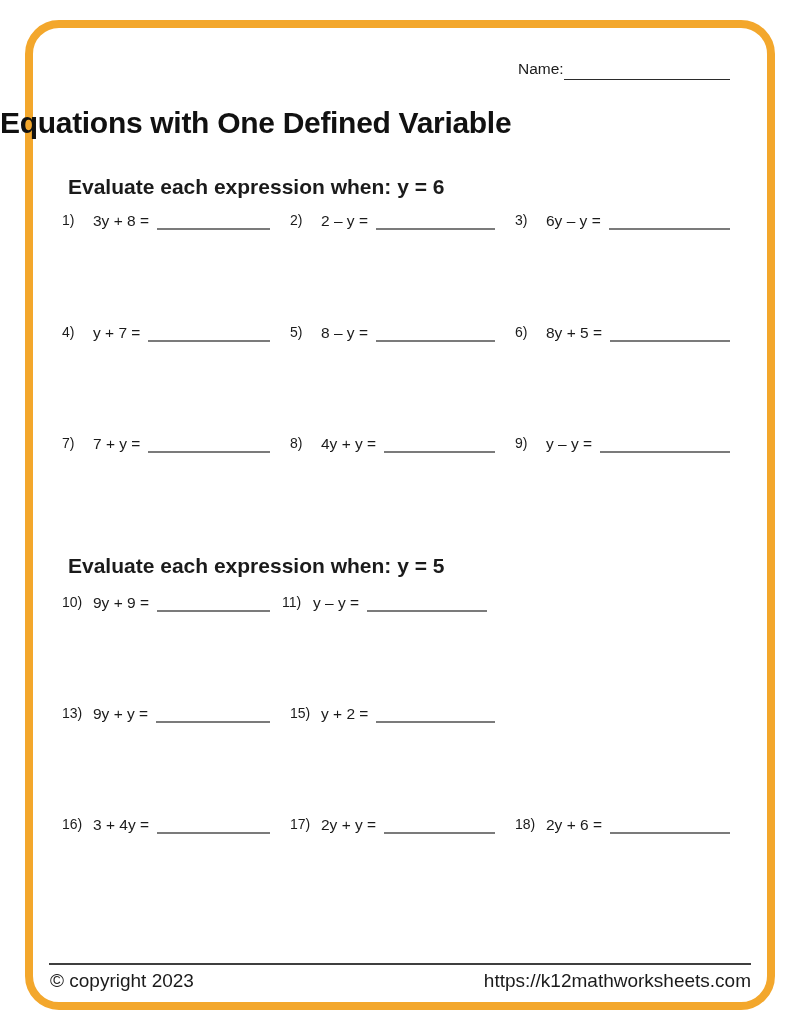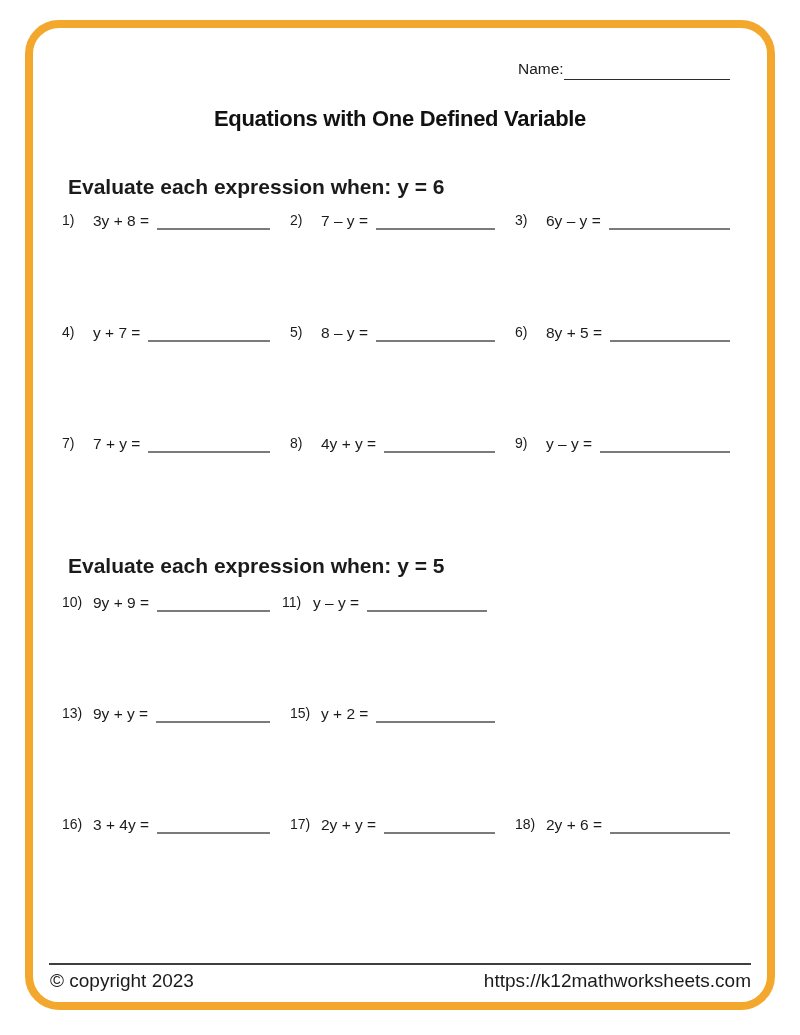--- a/index.html
+++ b/index.html
@@ -8,22 +8,22 @@
     font-family:"Liberation Sans", sans-serif; color:#1b1b1b; overflow:hidden;
   }
   .frame {
     position:absolute; left:25px; top:20px; width:750px; height:990px;
     border:8px solid var(--frame-color,#F3A72C); border-radius:34px; box-sizing:border-box;
   }
   .name-label { position:absolute; left:518px; top:60px; font-size:15.5px; }
   .name-line  { position:absolute; left:564px; top:62px; width:166px; height:17px;
                 border-bottom:1.5px solid #2b2b2b; }
   .title {
-    position:absolute; left:0; right:0; top:106px; margin:0; text-align:center;
-    font-size:22px; font-weight:700; color:#111; letter-spacing:-0.3px;
+    position:absolute; left:0; right:0; top:106px; margin:0; text-align:left;
+    font-size:30px; font-weight:700; color:#111; letter-spacing:-0.3px;
   }
   .instruction { position:absolute; left:68px; font-size:21px;font-weight:bold; }
   .prob-row { position:absolute; left:62px; width:668px; display:flex; gap:20px; }
   .cell { display:flex; align-items:flex-end; height:21px; box-sizing:border-box; flex:none; }
   .cell:nth-child(1){ width:208px; }
   .cell:nth-child(2){ width:205px; }
   .cell:nth-child(3){ width:215px; }
   .num  { width:31px; flex:none; font-size:14px; line-height:19px; }
   .expr { flex:none; font-size:15.5px; line-height:19px; white-space:pre; }
   .ansline { flex:1 1 auto; margin-left:8px; height:1px;
@@ -49,21 +49,21 @@
   <div id="sections">
       <div class="instruction" style="top: 175px;">Evaluate each expression when: y = 6</div>
       <div class="prob-row" style="top: 209px;">
         <div class="cell">
     <span class="num">1)</span>
     <span class="expr">3y + 8 =</span>
     <span class="ansline"></span>
   </div>
         <div class="cell">
     <span class="num">2)</span>
-    <span class="expr">7 – y =</span>
+    <span class="expr">2 – y =</span>
     <span class="ansline"></span>
   </div>
         <div class="cell">
     <span class="num">3)</span>
     <span class="expr">6y – y =</span>
     <span class="ansline"></span>
   </div>
       </div>
       <div class="prob-row" style="top: 321px;">
         <div class="cell">

